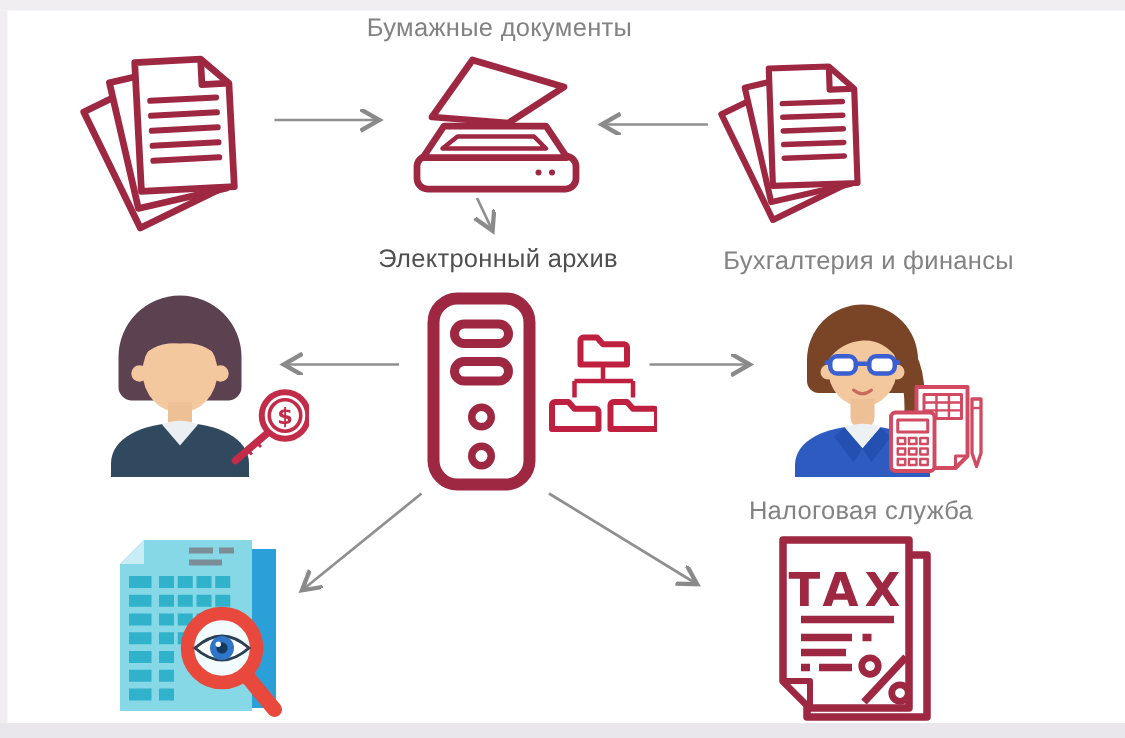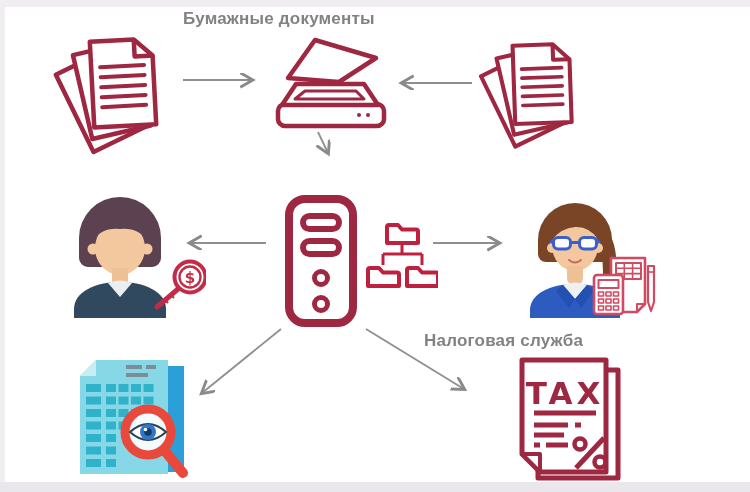--- a/index.html
+++ b/index.html
@@ -2,36 +2,38 @@
 <html><head>
 <meta charset="utf-8">
 <style>
   html,body{margin:0;padding:0;}
   body{font-family:"Liberation Sans",sans-serif;background:#ffffff;}
   .canvas{position:relative;width:750px;height:492px;background:#ffffff;overflow:hidden;}
   .strip{position:absolute;background:#f0eef1;}
   .strip.top{left:0;top:0;width:750px;height:7px;}
   .strip.left{left:0;top:7px;width:5px;height:475px;}
   .strip.bottom{left:0;top:482px;width:750px;height:10px;background:#e9e7ec;}
-  .lbl{position:absolute;font-weight:700;font-size:17px;color:#828282;white-space:nowrap;text-align:left;letter-spacing:.2px;}
+  .lbl{position:absolute;font-weight:400;font-size:17px;color:#828282;white-space:nowrap;text-align:center;letter-spacing:.2px;}
   .lbl.dark{color:#4f4f4f;}
   .icon{position:absolute;}
   .icon svg{display:block;width:100%;height:100%;}
   .arrows{position:absolute;left:0;top:0;width:750px;height:492px;pointer-events:none;}
 </style>
 </head>
 <body>
 
 <div class="canvas">
 
   <div class="strip top"></div>
   <div class="strip left"></div>
   <div class="strip bottom"></div>
 
   <div class="lbl" style="left:183px;top:9px;width:300px;">Бумажные документы</div>
+  <div class="lbl dark" style="left:182px;top:163px;width:300px;">Электронный архив</div>
+  <div class="lbl" style="left:429px;top:164px;width:300px;">Бухгалтерия и финансы</div>
   <div class="lbl" style="left:424px;top:331px;width:300px;">Налоговая служба</div>
 
   <svg class="arrows">
     <defs>
       <marker id="ah" markerWidth="12" markerHeight="12" refX="6.5" refY="4" orient="auto">
         <path d="M0,0 L7,4 L0,8" fill="none" stroke="#8a8a8a" stroke-width="1.6"></path>
       </marker>
     </defs>
     <g stroke="#8f8f8f" stroke-width="1.8" fill="none">
       <line x1="183" y1="80" x2="252" y2="80" marker-end="url(#ah)"></line>

